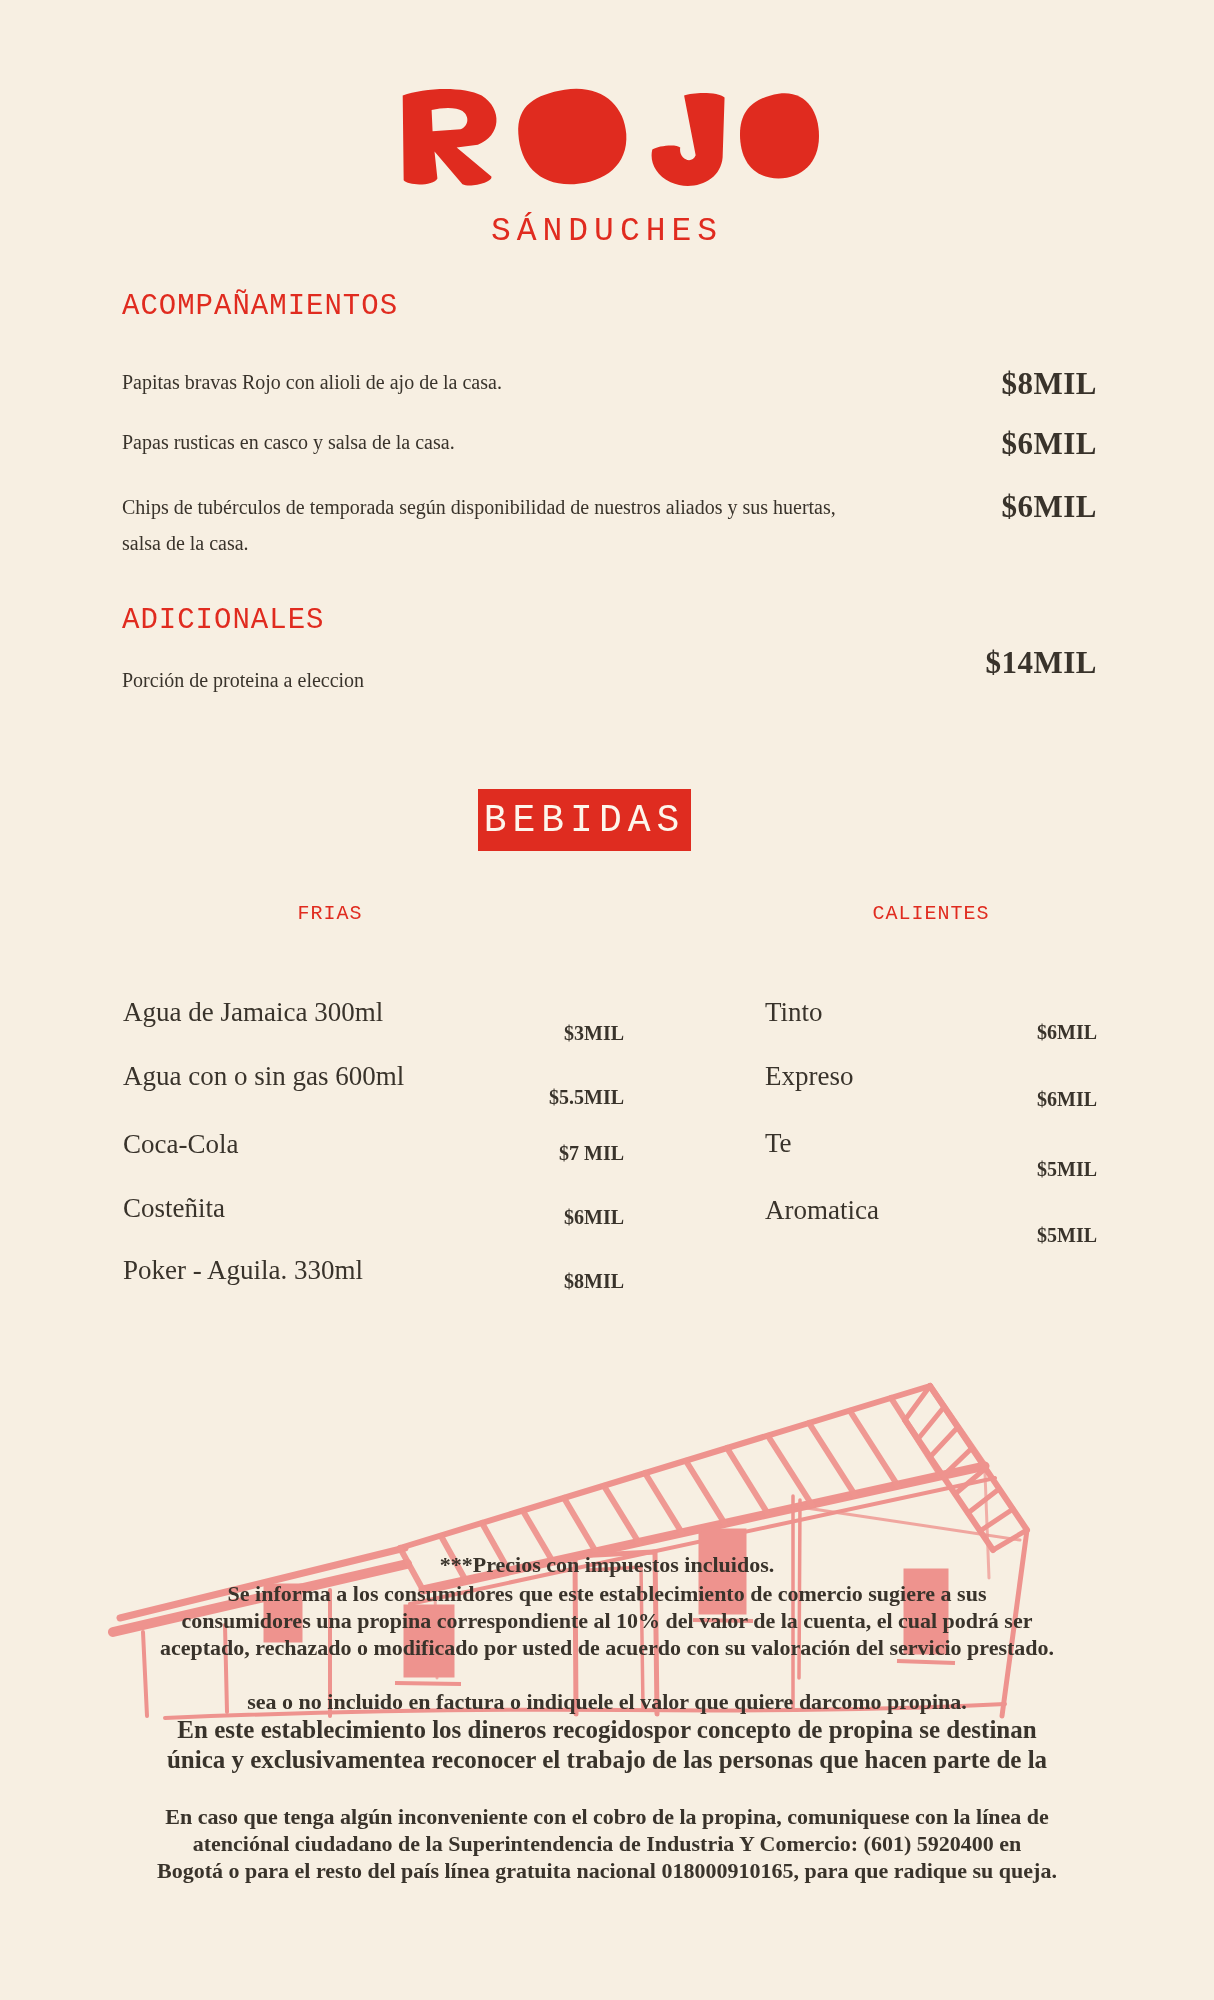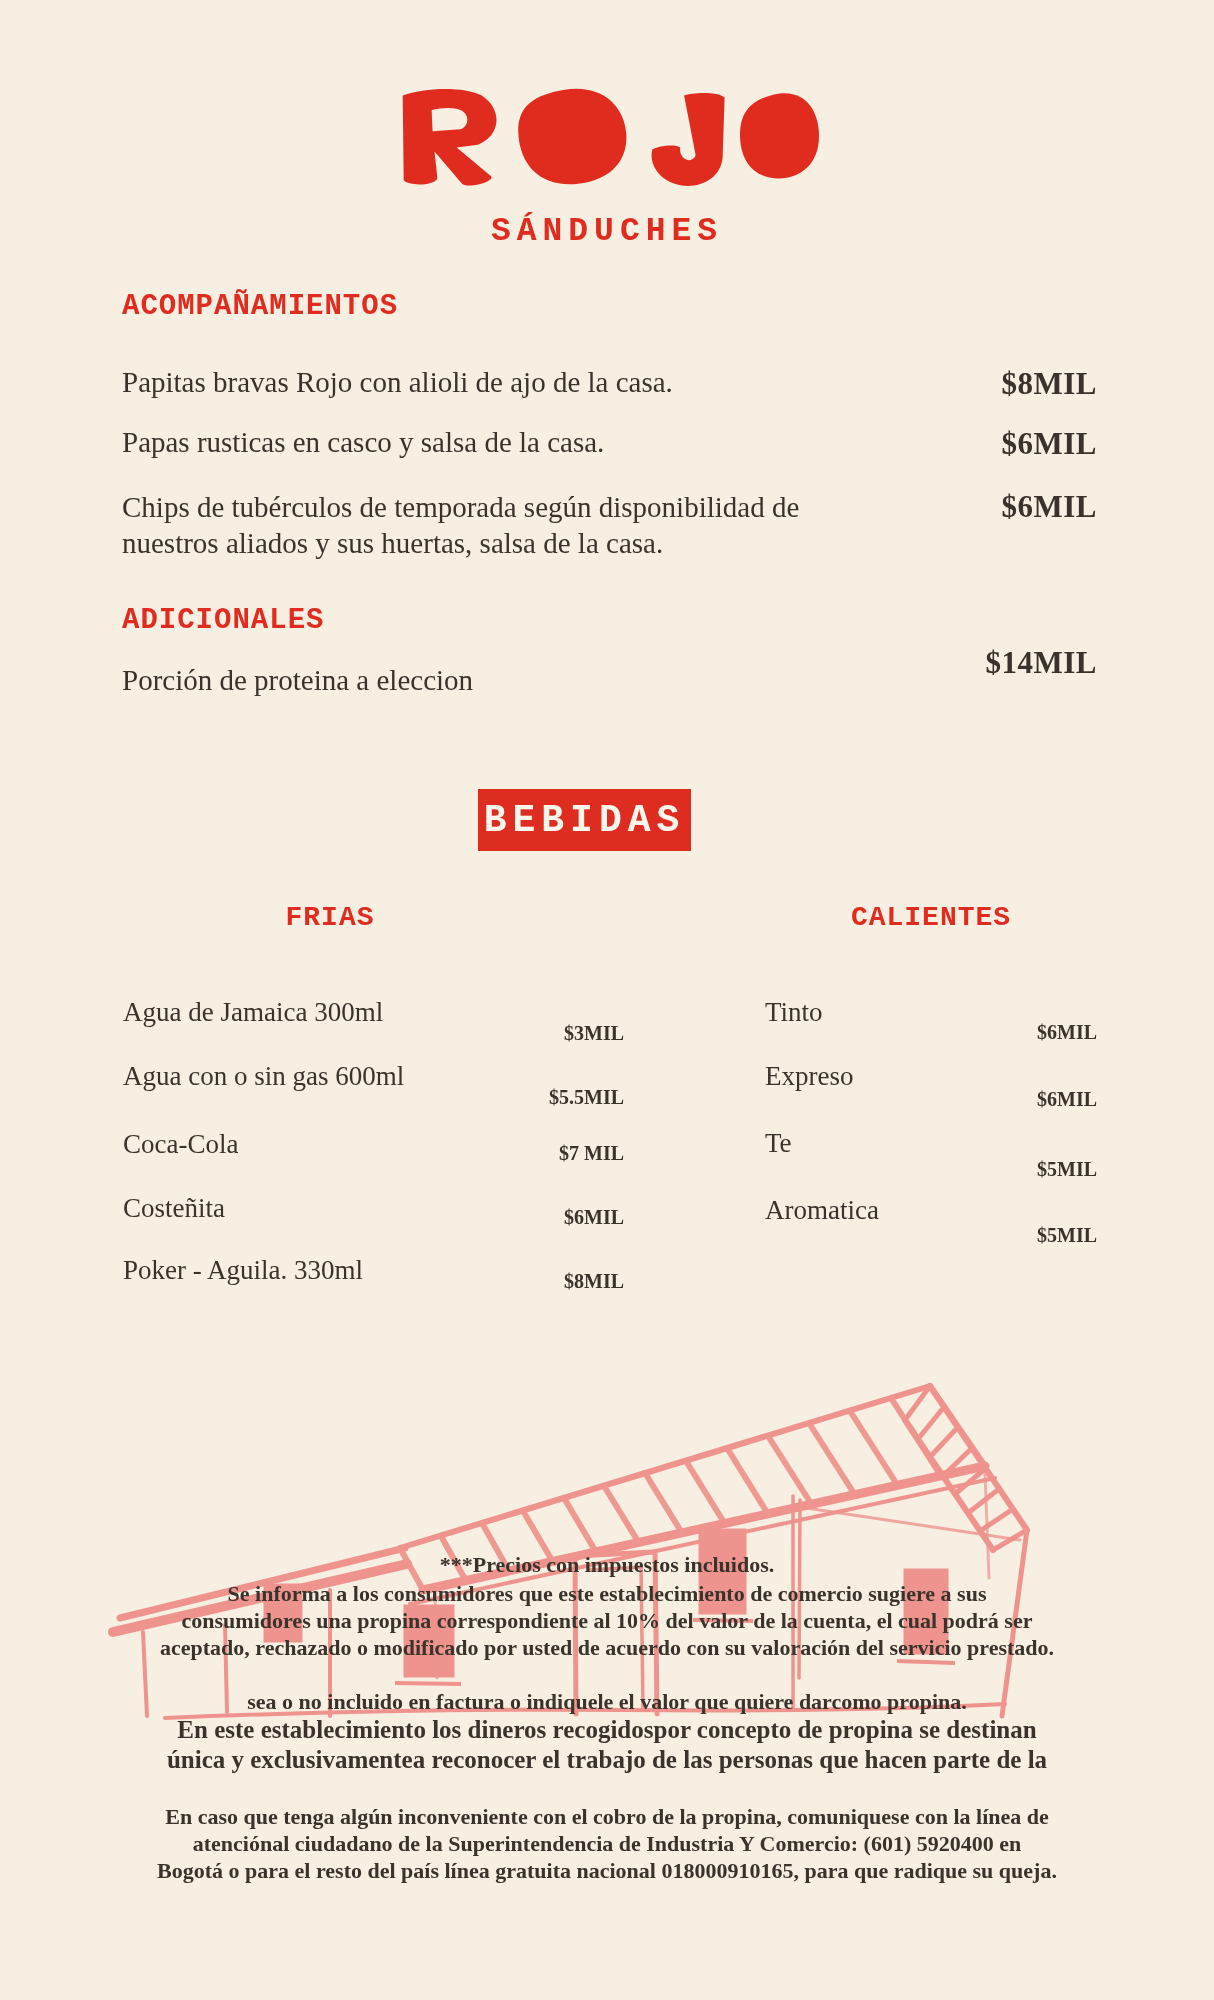--- a/index.html
+++ b/index.html
@@ -5,33 +5,33 @@
   :root{
     --background:#f7efe2; --red:#e02b1f; --banner-red:#df2c20;
     --ink:#39332b; --sketch-pink:#ee938e; --banner-text:#fdf6ec;
   }
   html,body{margin:0;padding:0;background:#e8e0d2;}
   .menu-page{
     position:relative; width:1214px; height:2000px; margin:0 auto;
     background:var(--background); overflow:hidden;
     font-family:"Liberation Serif","DejaVu Serif",serif; color:var(--ink);
   }
-  .mono{font-family:"Liberation Mono","DejaVu Sans Mono",monospace; font-weight:bold;}
+  .mono{font-family:"Liberation Mono","DejaVu Sans Mono",monospace; font-weight:normal;}
   .logo{position:absolute; left:50%; transform:translateX(-50%); top:84px; width:432px; height:106px; color:var(--red);}
   .subtitle{position:absolute; top:213px; left:0; width:100%; text-align:center;
     font-size:33px; letter-spacing:6px; color:var(--red);}
   .section-heading{position:absolute; left:122px; font-size:29px; letter-spacing:1px; color:var(--red);}
   .menu-row{position:absolute; left:122px; width:975px; height:80px;}
-  .item-name{position:absolute; left:0; top:0; font-size:29px; line-height:36px;}
+  .item-name{position:absolute; left:0; top:0; font-size:20px; line-height:36px;}
   .item-name.wrap{width:730px;}
   .item-price{position:absolute; right:0; top:0; font-weight:bold; font-size:31px; letter-spacing:0.5px;}
   .banner{position:absolute; left:478px; top:789px; width:213px; height:62px;
     background:var(--banner-red); color:var(--banner-text); text-align:center;
     line-height:64px; font-size:38px; letter-spacing:6px;}
-  .col-heading{position:absolute; font-size:28px; letter-spacing:1px; color:var(--red); text-align:center;}
+  .col-heading{position:absolute; font-size:20px; letter-spacing:1px; color:var(--red); text-align:center;}
   .bev-col{position:absolute; top:985px;}
   .bev-col .bev-row{position:absolute; left:0; width:100%;}
   .bev-name{position:absolute; left:0; font-size:27px;}
   .bev-price{position:absolute; right:0; font-weight:bold; font-size:20px;margin-top:23px;}
   .house{position:absolute; left:105px; top:1378px; width:1010px; height:345px; color:var(--sketch-pink); z-index:1;}
   .footer-line{position:absolute; left:0; width:100%; text-align:center; font-weight:bold; z-index:2;}
   .footer-line.small{font-size:22px;}
   .footer-line.large{font-size:25px;}
 </style>
 </head>

